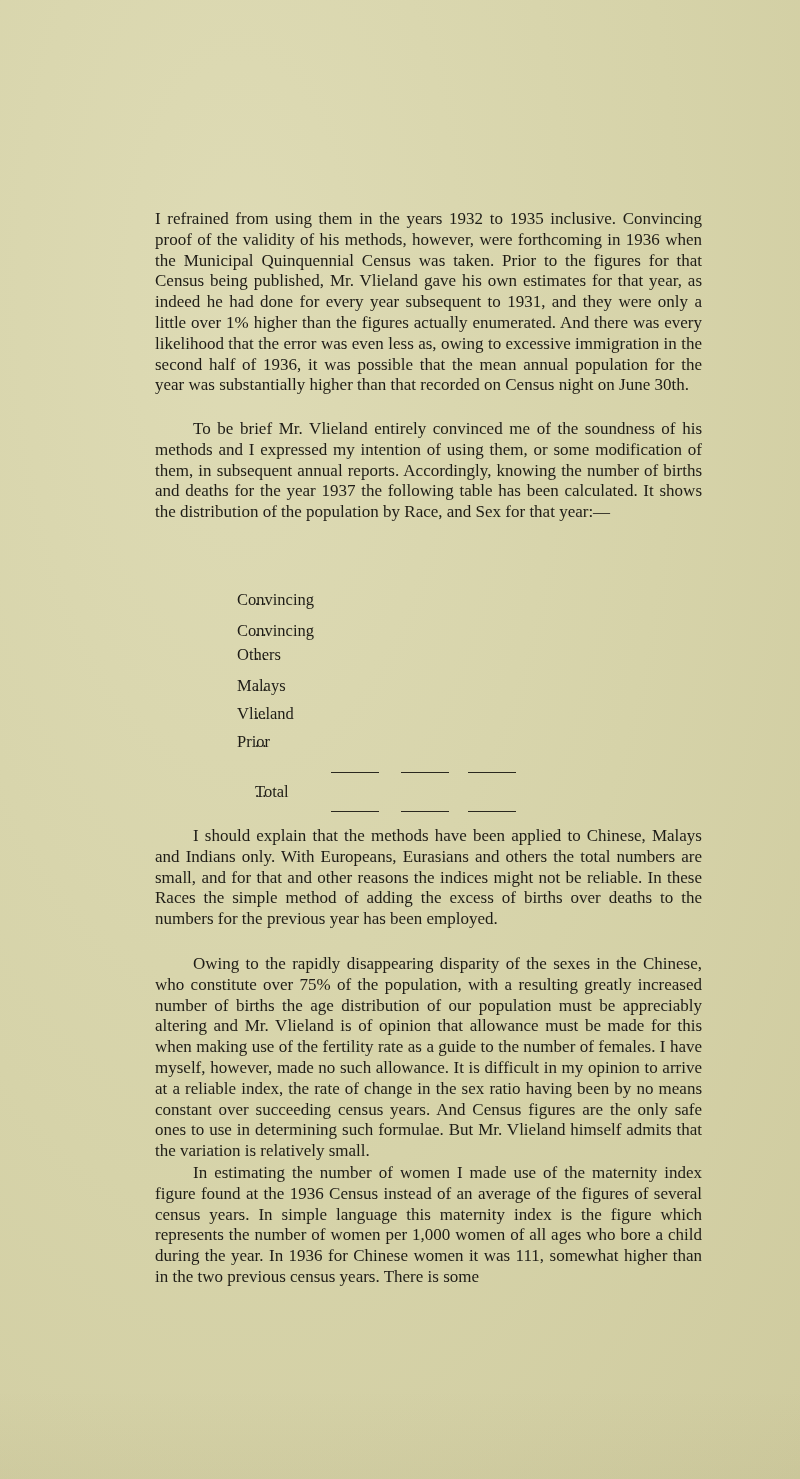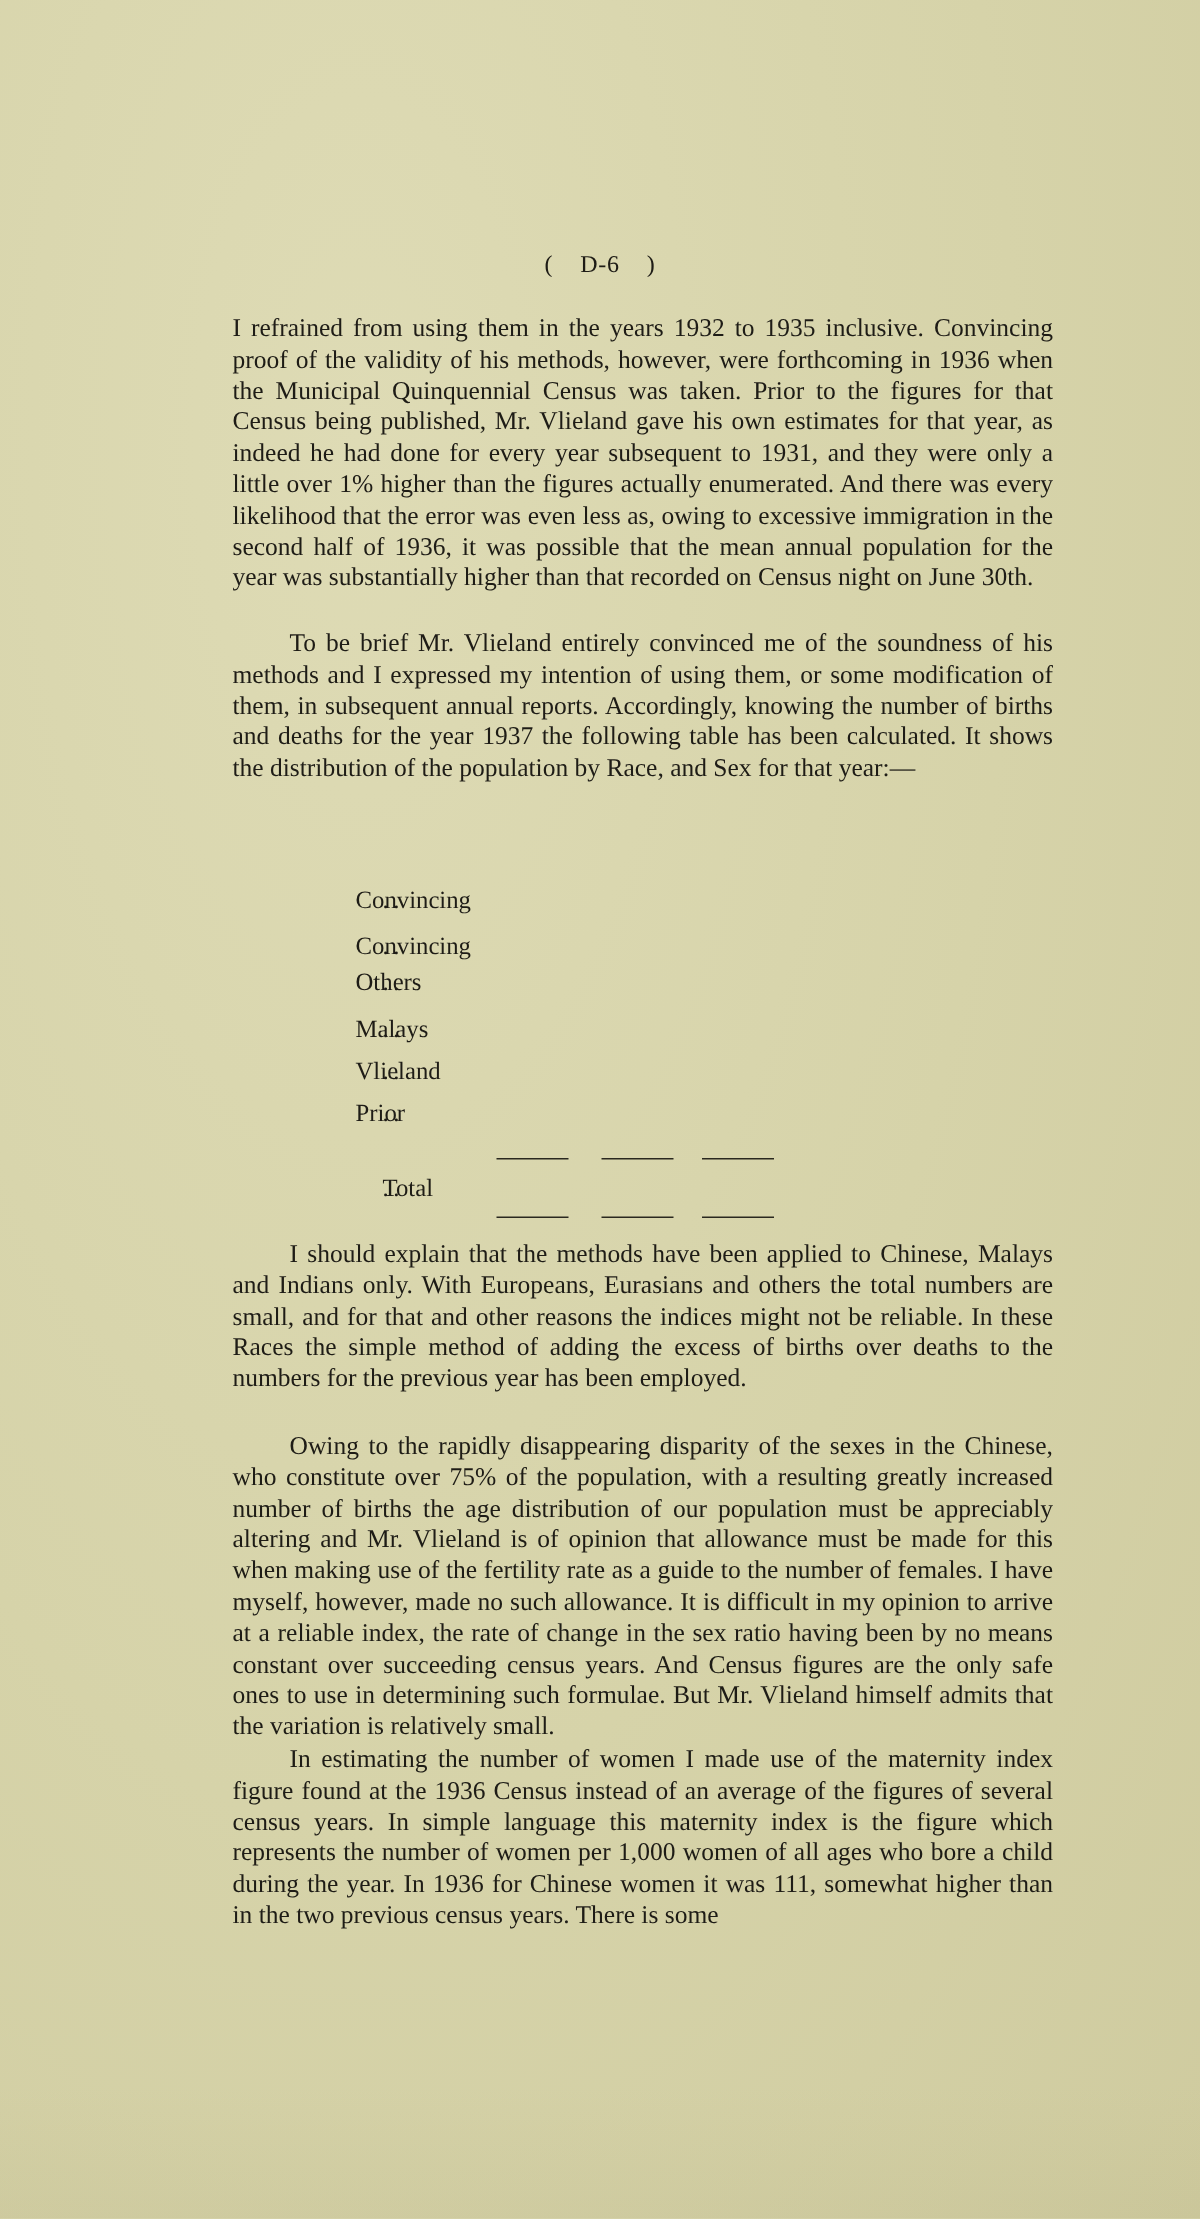--- a/index.html
+++ b/index.html
@@ -36,23 +36,20 @@
     .col-dots { left: 255px; letter-spacing: 3px; }
     .rule { position: absolute; height: 1px; background: #2a281f; width: 48px; }
     .footer-fade { position:absolute; left:0; bottom:0; width:800px; height:90px;
       background: linear-gradient(to bottom, rgba(0,0,0,0), rgba(120,110,60,0.05)); }
   </style>
 </head>
 <body>
 
 <div class="page">
 
-  <div class="page-number">
-    <span class="paren">(</span><span>D-6</span><span class="paren">)</span>
-  </div>
 
   <p id="p1" class="para">I refrained from using them in the years 1932 to 1935 inclusive. Convincing proof of the validity of his methods, however, were forthcoming in 1936 when the Municipal Quinquennial Census was taken. Prior to the figures for that Census being published, Mr. Vlieland gave his own estimates for that year, as indeed he had done for every year subsequent to 1931, and they were only a little over 1% higher than the figures actually enumerated. And there was every likelihood that the error was even less as, owing to excessive immigration in the second half of 1936, it was possible that the mean annual population for the year was substantially higher than that recorded on Census night on June 30th.</p>
   <p id="p2" class="para indent">To be brief Mr. Vlieland entirely convinced me of the soundness of his methods and I expressed my intention of using them, or some modification of them, in subsequent annual reports. Accordingly, knowing the number of births and deaths for the year 1937 the following table has been calculated. It shows the distribution of the population by Race, and Sex for that year:—</p>
 
   <div class="table">
 
     <span class="cell col-label" style="top:590px">Convincing</span>
     <span class="cell col-dots" style="top:590px">..</span>
 
     <span class="cell col-label" style="top:621px">Convincing</span>

